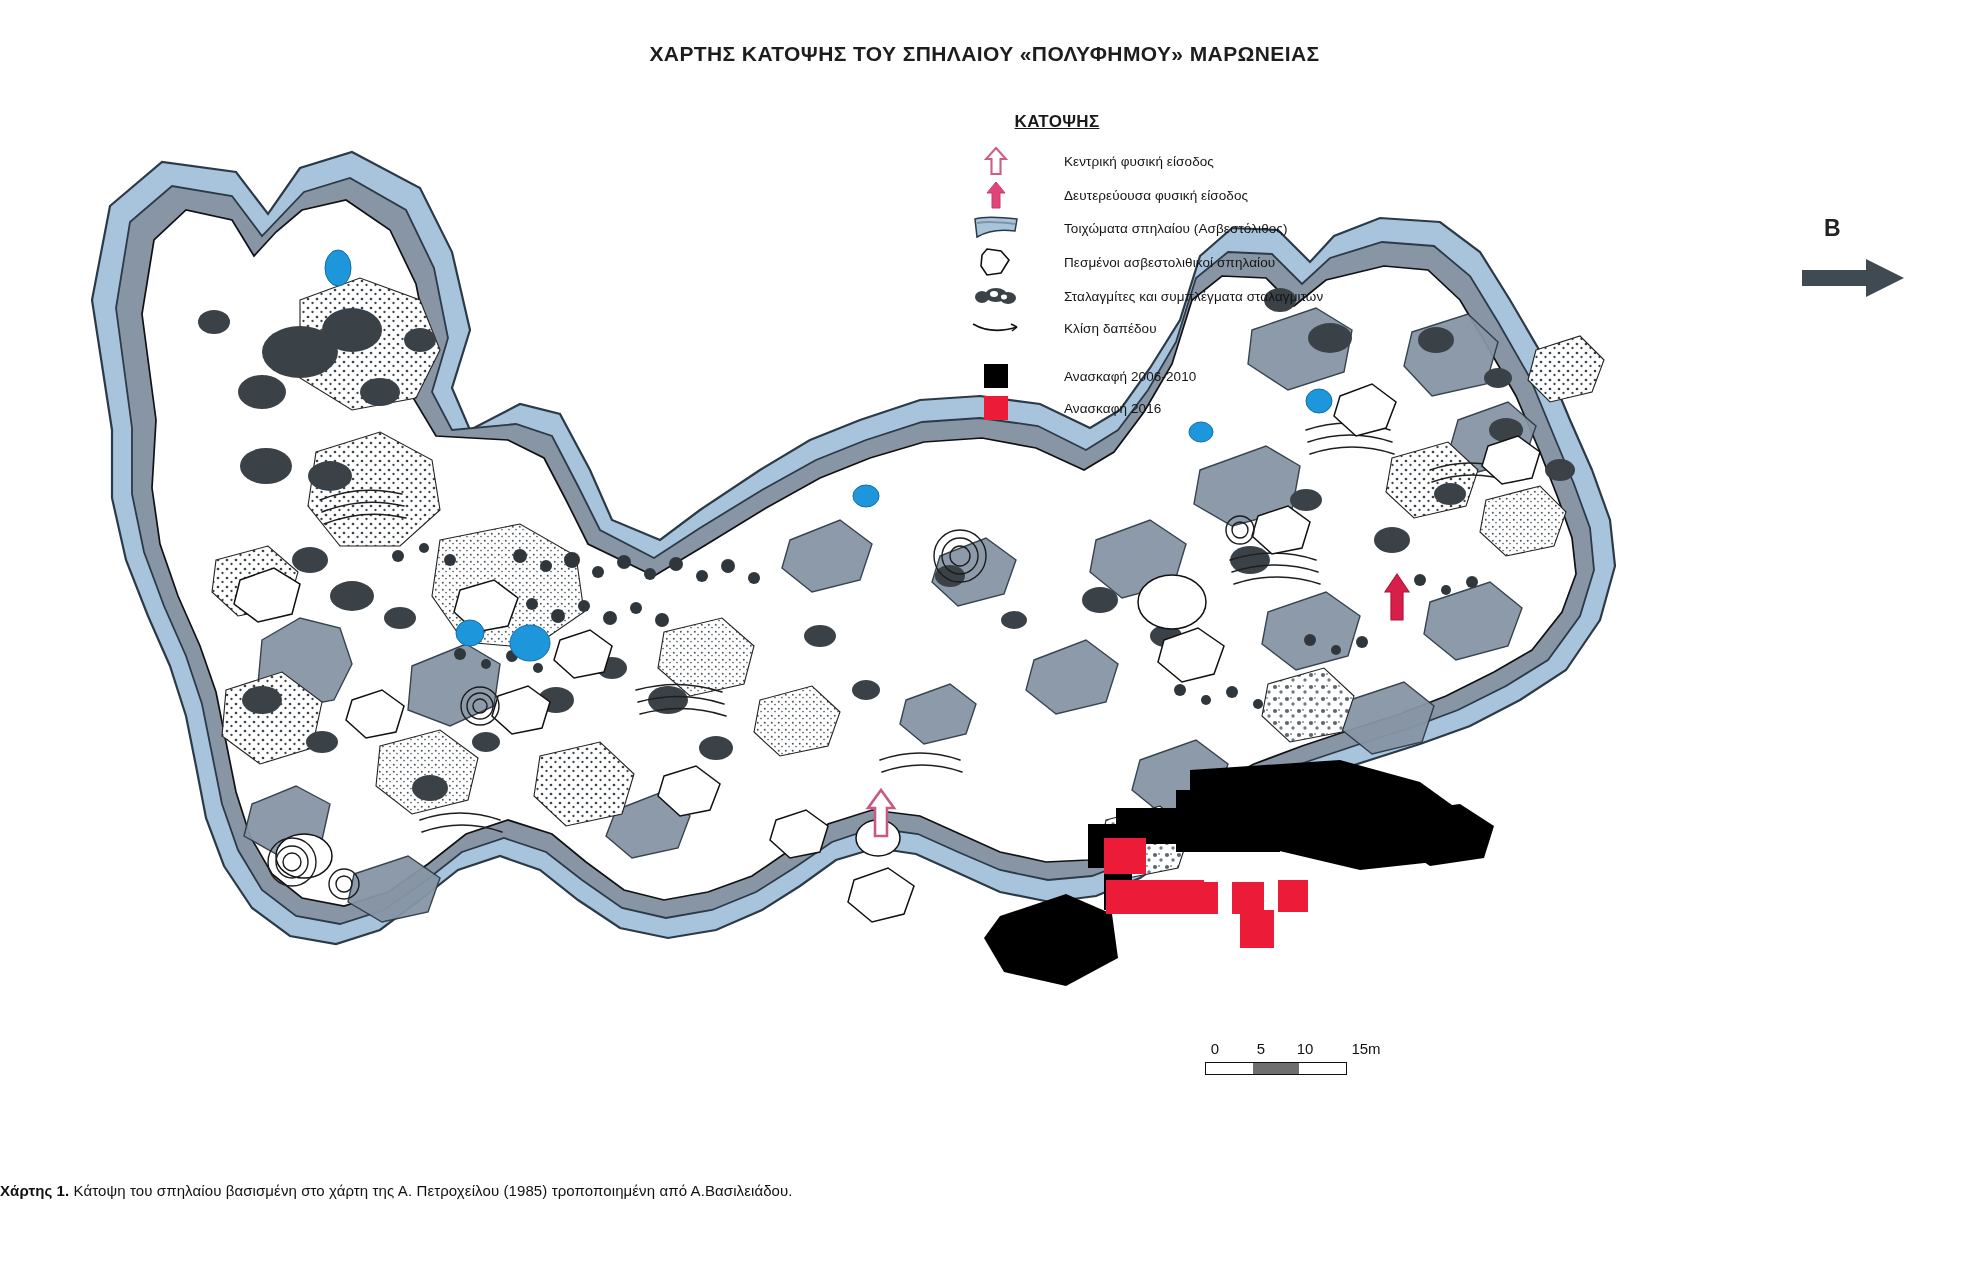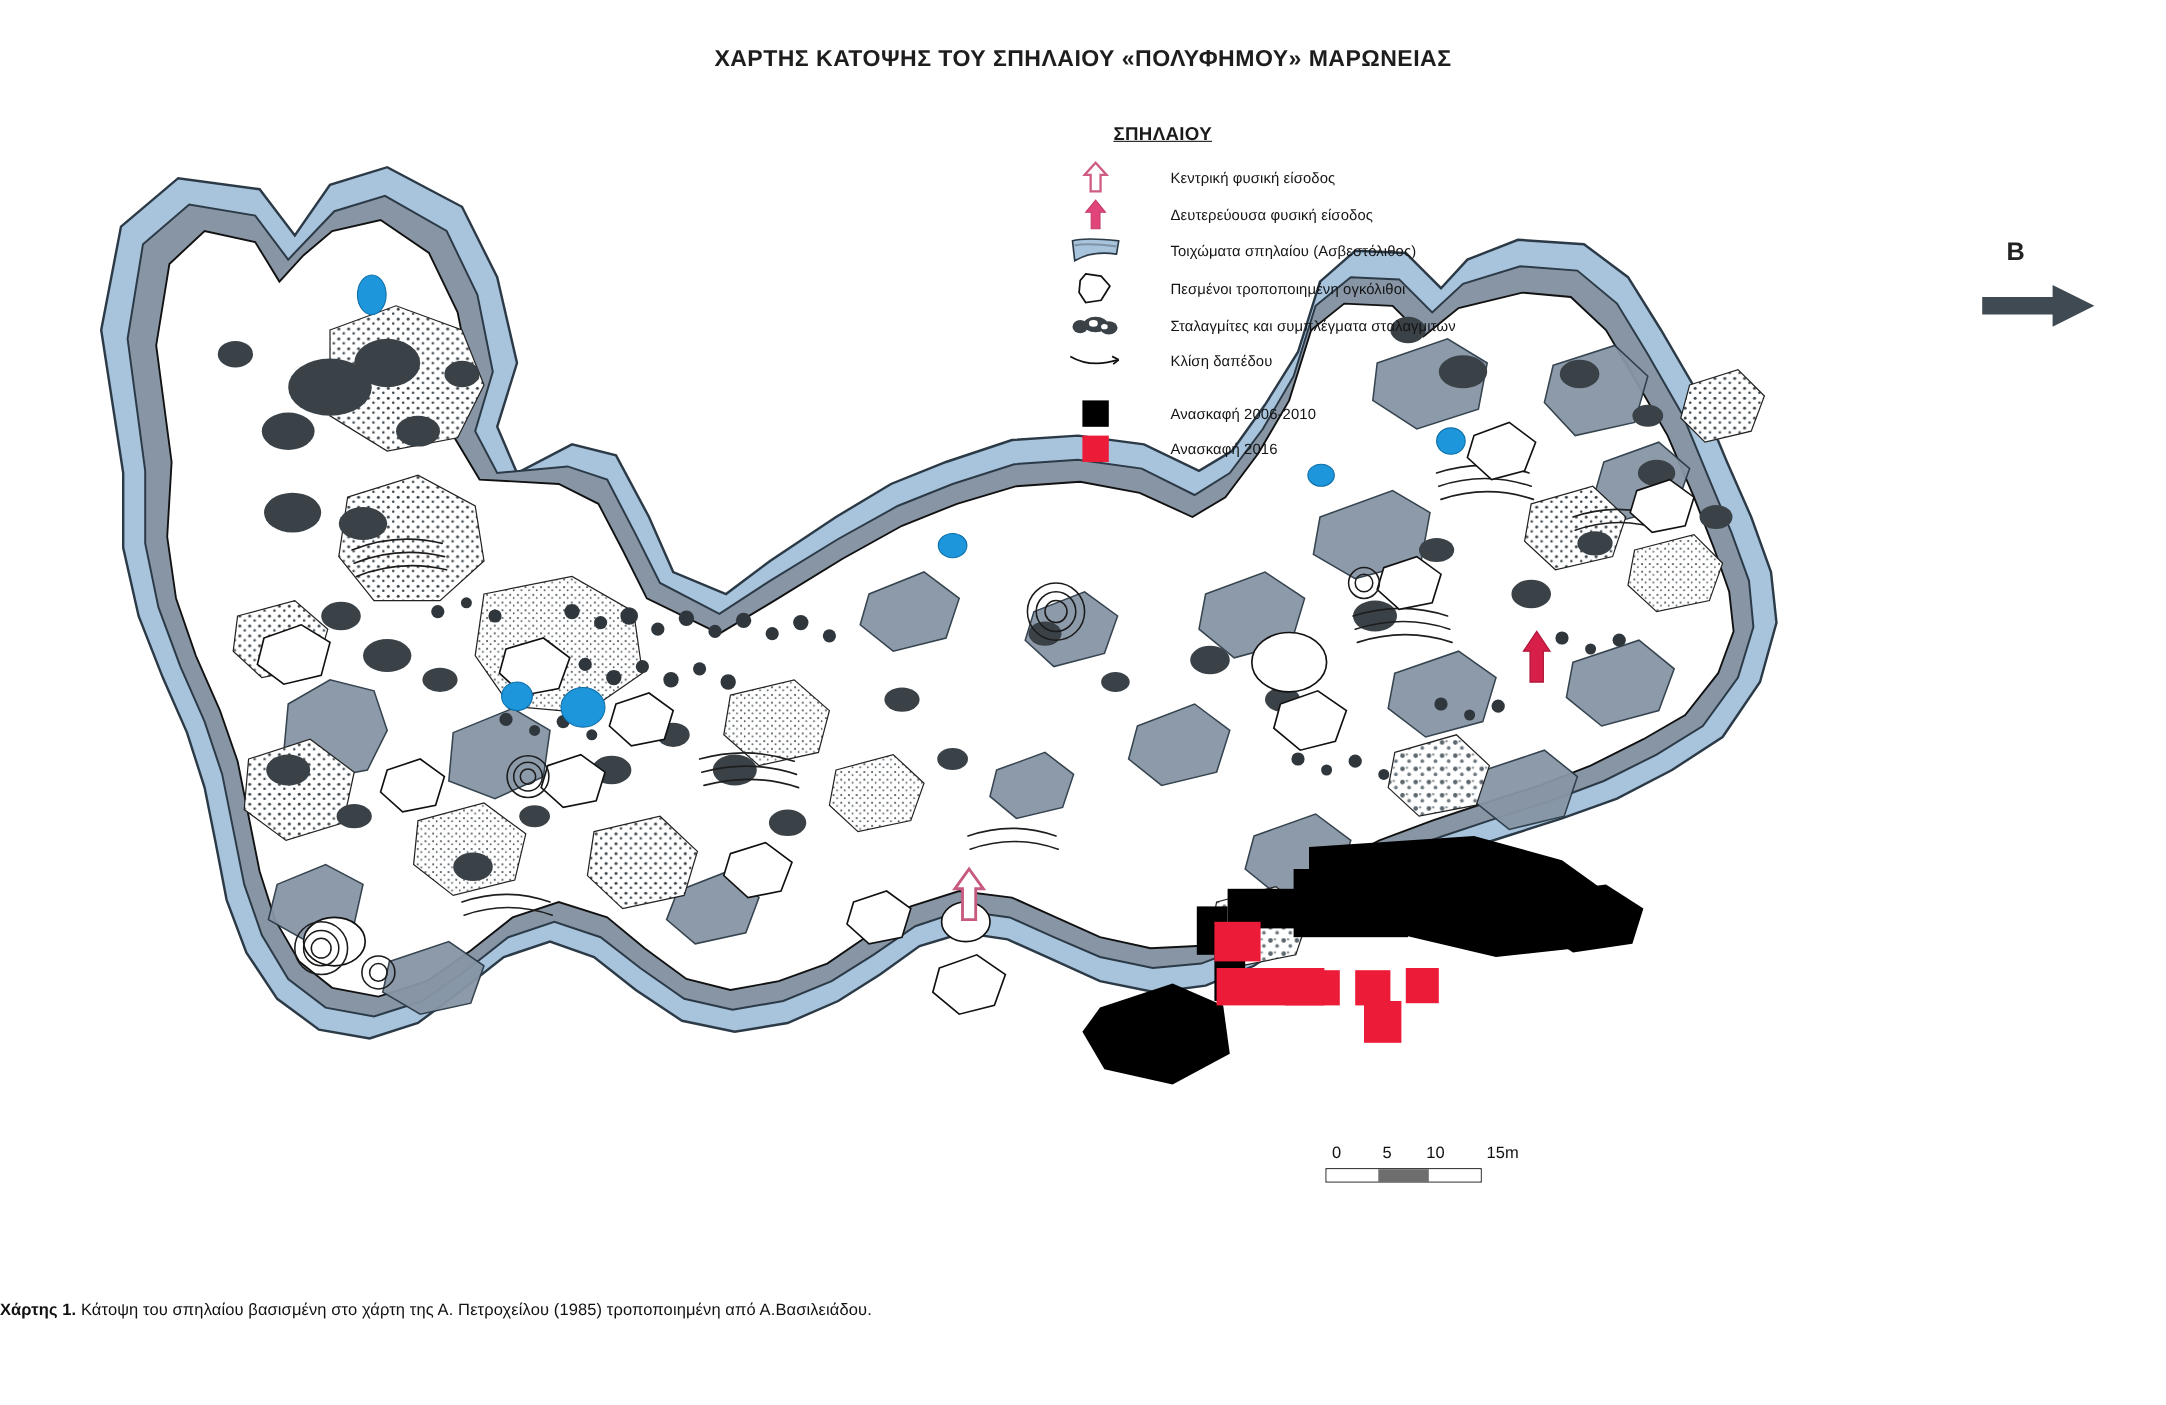--- a/index.html
+++ b/index.html
@@ -328,21 +328,21 @@
     <g transform="translate(881,818)">
       <path d="M0 -28 L13 -10 L6 -10 L6 18 L-6 18 L-6 -10 L-13 -10 Z" fill="#ffffff" stroke="#c75a80" stroke-width="2.6"></path>
     </g>
 
     <g transform="translate(1397,600)">
       <path d="M0 -26 L12 -8 L6 -8 L6 20 L-6 20 L-6 -8 L-12 -8 Z" fill="#d81f4a" stroke="#b0173a" stroke-width="1.2"></path>
     </g>
   </svg>
 
   <div class="legend">
-    <div class="legend-title">ΣΠΗΛΑΙΟΥ</div>
+    <div class="legend-title">ΚΑΤΟΨΗΣ</div>
 
     <div class="legend-row">
       <div class="legend-sym">
         <svg width="24" height="30" viewBox="0 0 24 30">
           <path d="M12 2 L22 13 L16.5 13 L16.5 28 L7.5 28 L7.5 13 L2 13 Z" fill="#ffffff" stroke="#cf5c84" stroke-width="2.1"></path>
         </svg>
       </div>
       <div class="legend-label">Κεντρική φυσική είσοδος</div>
     </div>
 
@@ -364,21 +364,21 @@
       </div>
       <div class="legend-label">Τοιχώματα σπηλαίου (Ασβεστόλιθος)</div>
     </div>
 
     <div class="legend-row">
       <div class="legend-sym">
         <svg width="38" height="32" viewBox="0 0 38 32">
           <path d="M10 3 L24 5 L32 14 L24 27 L10 29 L4 20 L5 9 Z" fill="#ffffff" stroke="#111" stroke-width="1.6"></path>
         </svg>
       </div>
-      <div class="legend-label">Πεσμένοι τροποποιημένη ογκόλιθοι</div>
+      <div class="legend-label">Πεσμένοι ασβεστολιθικοί σπηλαίου</div>
     </div>
 
     <div class="legend-row">
       <div class="legend-sym">
         <svg width="44" height="20" viewBox="0 0 44 20">
           <ellipse cx="8" cy="11" rx="7" ry="6" fill="#3a4248"></ellipse>
           <ellipse cx="22" cy="9" rx="11" ry="7" fill="#3a4248"></ellipse>
           <ellipse cx="34" cy="12" rx="8" ry="6" fill="#3a4248"></ellipse>
           <ellipse cx="20" cy="8" rx="4" ry="3" fill="#ffffff"></ellipse>
           <ellipse cx="30" cy="11" rx="3" ry="2.4" fill="#ffffff"></ellipse>

